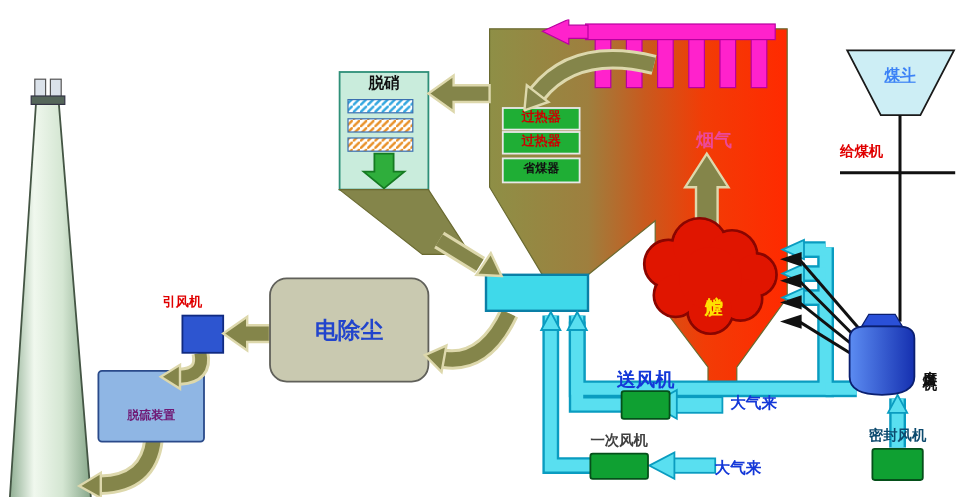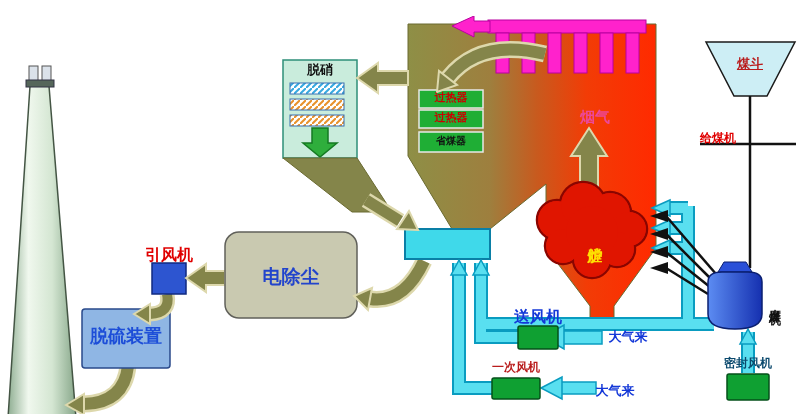--- a/index.html
+++ b/index.html
@@ -205,24 +205,24 @@
   <rect x="727" y="358" width="42" height="26" rx="2" fill="#0fa032" stroke="#05501a" stroke-width="1.5"></rect>
 </svg>
 
 <div class="label" style="left:283px;top:47px;width:74px;font-size:13px;color:#111;">脱硝</div>
 <div class="label" style="left:419px;top:76px;width:64px;font-size:11px;color:#cc0000;">过热器</div>
 <div class="label" style="left:419px;top:96px;width:64px;font-size:11px;color:#cc0000;">过热器</div>
 <div class="label" style="left:419px;top:119px;width:64px;font-size:10px;color:#111;">省煤器</div>
 <div class="label" style="left:571px;top:93px;width:48px;font-size:15px;color:#ec4899;">烟气</div>
 <div class="label vert" style="left:583px;top:189px;width:20px;height:62px;font-size:15px;color:#ffe000;">炉膛</div>
 <div class="label" style="left:225px;top:250px;width:132px;font-size:19px;color:#2244cc;">电除尘</div>
-<div class="label" style="left:137px;top:230px;width:64px;font-size:16px;color:#e00000;">引风机</div>
-<div class="label" style="left:82px;top:310px;width:88px;font-size:18px;color:#1d4ed8;">脱硫装置</div>
-<div class="label" style="left:718px;top:41px;width:64px;font-size:13px;color:#b91c1c;text-decoration:underline;">煤斗</div>
-<div class="label" style="left:690px;top:116px;width:56px;font-size:12px;color:#e00000;">给煤机</div>
+<div class="label" style="left:120px;top:230px;width:64px;font-size:11px;color:#e00000;">引风机</div>
+<div class="label" style="left:82px;top:325px;width:88px;font-size:10px;color:#701a75;">脱硫装置</div>
+<div class="label" style="left:718px;top:41px;width:64px;font-size:13px;color:#3b82f6;text-decoration:underline;">煤斗</div>
+<div class="label" style="left:690px;top:104px;width:56px;font-size:12px;color:#e00000;">给煤机</div>
 <div class="label vert" style="left:765px;top:254px;width:16px;height:64px;font-size:12px;color:#111;">磨煤机</div>
 <div class="label" style="left:508px;top:292px;width:60px;font-size:16px;color:#1438d8;">送风机</div>
 <div class="label" style="left:603px;top:314px;width:50px;font-size:13px;color:#1438d8;">大气来</div>
-<div class="label" style="left:483px;top:345px;width:66px;font-size:12px;color:#b91c1c;">一次风机</div>
+<div class="label" style="left:483px;top:345px;width:66px;font-size:12px;color:#404040;">一次风机</div>
 <div class="label" style="left:590px;top:368px;width:50px;font-size:13px;color:#1438d8;">大气来</div>
 <div class="label" style="left:715px;top:341px;width:66px;font-size:12px;color:#0c4a6e;">密封风机</div>
 
 </div>
 
 </body></html>

